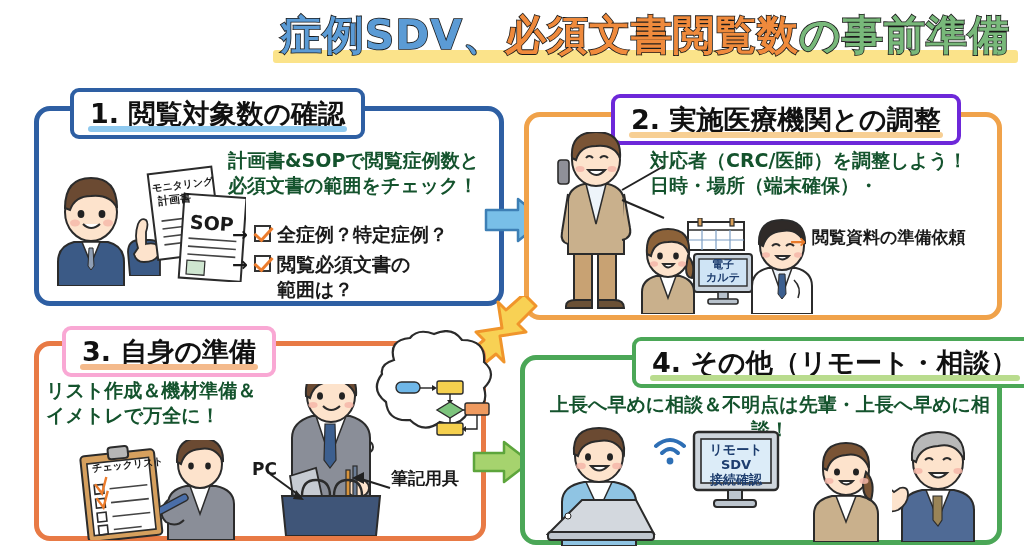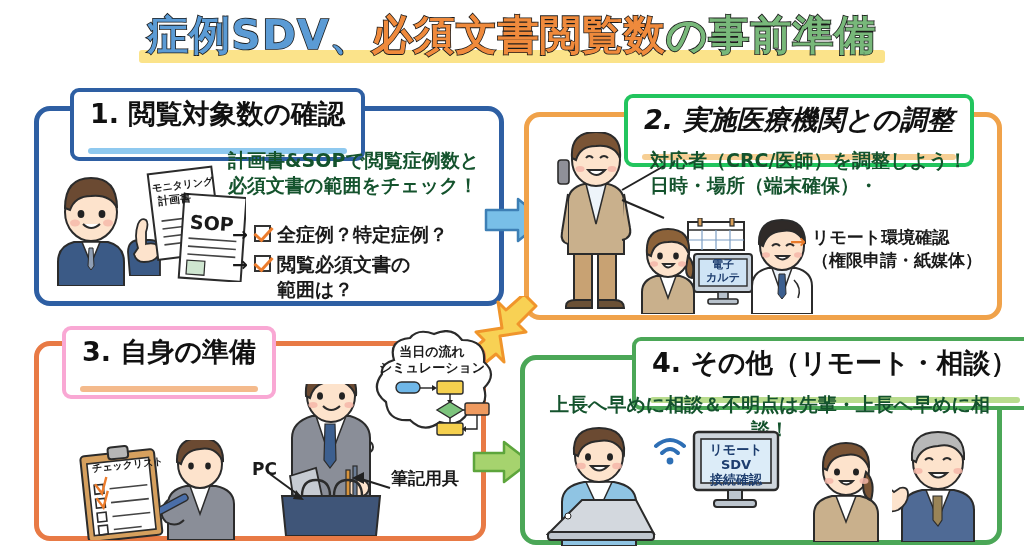--- a/index.html
+++ b/index.html
@@ -8,21 +8,21 @@
     background: #ffffff;
     font-family: "DejaVu Sans", "Liberation Sans", sans-serif;
     overflow: hidden;
     position: relative;
   }
   #stage { position: relative; width: 1024px; height: 559px; }
 
   
   .title-wrap {
     position: absolute; left: 0; top: 8px; width: 1024px;
-    text-align: center;
+    text-align: right;
   }
   .title-hl {
     display: inline-block; position: relative; padding: 0 14px 4px 14px;
   }
   .title-hl::after {
     content: ""; position: absolute; left: 6px; right: 6px; bottom: 4px;
     height: 13px; background: #fbe38a; border-radius: 3px; z-index: 0;
   }
   .title-txt {
     position: relative; z-index: 1;
@@ -36,29 +36,29 @@
   
   .panel { position: absolute; border-radius: 16px; background: #fff; }
   .p1 { left: 34px;  top: 106px; width: 470px; height: 200px; border: 5px solid #2e5fa3; }
   .p2 { left: 524px; top: 112px; width: 478px; height: 208px; border: 5px solid #f0a24a; }
   .p3 { left: 34px;  top: 341px; width: 452px; height: 200px; border: 5px solid #e87a45; }
   .p4 { left: 520px; top: 355px; width: 482px; height: 190px; border: 5px solid #4ba757; }
 
   
   .tab {
     position: absolute; background: #fff; border-radius: 9px;
-    padding: 4px 16px 25px 16px; white-space: nowrap;
+    padding: 4px 16px 3px 16px; white-space: nowrap;
     font-size: 27px; font-weight: bold; color: #111;
   }
   .tab .ul {
     position: absolute; left: 14px; right: 14px; bottom: 3px; height: 6px; border-radius: 3px;
   }
   .tab1 { left: 70px;  top: 88px;  border: 4px solid #2e5fa3; }
   .tab1 .ul { background: #8fc9ef; }
-  .tab2 { left: 624px; top: 94px;  border: 4px solid #22c55e; font-style: italic; }
+  .tab2 { left: 611px; top: 94px;  border: 4px solid #6d28d9; }
   .tab2 .ul { background: #f7cf94; }
   .tab3 { left: 62px;  top: 326px; border: 4px solid #f9a8d4; }
   .tab3 .ul { background: #f4ba8c; }
   .tab4 { left: 632px; top: 337px; border: 4px solid #4ba757; }
   .tab4 .ul { background: #b9dc8e; }
 
   
   .body-txt { position: absolute; font-size: 19px; font-weight: bold; color: #14532d; line-height: 1.3; }
   .s1-lead { left: 228px; top: 148px; width: 270px; }
   .s2-lead { left: 650px; top: 148px; width: 350px; }
@@ -266,58 +266,57 @@
     <path d="M13 26 Q12 2 36 2 Q60 2 59 26 Q52 10 36 13 Q21 14 17 28 Z" fill="#2f2a28" stroke="#2b2b2b" stroke-width="2"></path>
     <path d="M26 28 Q30 24 34 28" stroke="#2b2b2b" stroke-width="2" fill="none"></path>
     <path d="M40 28 Q44 24 48 28" stroke="#2b2b2b" stroke-width="2" fill="none"></path>
     <ellipse cx="20" cy="37" rx="4" ry="2.8" fill="#f5b6a8" opacity="0.85"></ellipse>
     <ellipse cx="52" cy="37" rx="4" ry="2.8" fill="#f5b6a8" opacity="0.85"></ellipse>
     <path d="M30 38 Q36 45 43 38 Z" fill="#fff" stroke="#2b2b2b" stroke-width="1.8"></path>
   </svg>
 
   <div class="s2-sub-arrow">→</div>
   <div class="s2-sub">
-    <div>リモート環境確認</div>
-    <div>（権限申請・紙媒体）</div>
+    <div>閲覧資料の準備依頼</div>
   </div>
 
   <svg class="arrow-abs" style="left:444px; top:296px;" width="100" height="86" viewBox="0 0 100 86">
     <path d="M92 4 L74 22 L82 30 L56 34 L60 60 L52 52 L18 80 L6 66 L40 38 L32 30 L58 26 L54 0 L62 8 L80 -8 Z" transform="translate(0,6)" fill="#f8d154" stroke="#f0952b" stroke-width="3" stroke-linejoin="round"></path>
   </svg>
 
   <div class="panel p3"></div>
   <div class="tab tab3">
     <span>3. 自身の準備</span>
     <span class="ul"></span>
   </div>
 
+  <div class="body-txt s3-lead">
+    <div>リスト作成＆機材準備＆</div>
+    <div>イメトレで万全に！</div>
+  </div>
 
   <div class="bubble">
     <svg width="132" height="112" viewBox="0 0 132 112">
       <path d="M28 30 Q22 10 44 8 Q52 -2 68 4 Q86 -4 96 10 Q120 10 118 32 Q132 44 118 58 Q124 78 102 82 Q94 98 74 92 Q58 104 44 90 Q22 92 20 72 Q4 60 16 44 Q14 34 28 30 Z" fill="#fff" stroke="#2b2b2b" stroke-width="2.2"></path>
 
       <rect x="30" y="52" width="24" height="11" rx="5.5" fill="#6fb7e8" stroke="#2b2b2b" stroke-width="1.4"></rect>
       <line x1="54" y1="58" x2="66" y2="58" stroke="#222" stroke-width="1.4"></line>
         <polygon points="66,55 71,58 66,61" fill="#222"></polygon>
       <rect x="71" y="51" width="26" height="13" rx="2" fill="#f5d04e" stroke="#2b2b2b" stroke-width="1.4"></rect>
       <line x1="84" y1="64" x2="84" y2="70" stroke="#222" stroke-width="1.4"></line>
         <polygon points="81,70 87,70 84,74" fill="#222"></polygon>
       <polygon points="84,72 97,80 84,88 71,80" fill="#7dc47d" stroke="#2b2b2b" stroke-width="1.4"></polygon>
       <line x1="97" y1="80" x2="104" y2="80" stroke="#222" stroke-width="1.4"></line>
         <polygon points="104,77 109,80 104,83" fill="#222"></polygon>
       <rect x="99" y="73" width="24" height="12" rx="2" fill="#ef9a5f" stroke="#2b2b2b" stroke-width="1.4"></rect>
       <line x1="84" y1="88" x2="84" y2="93" stroke="#222" stroke-width="1.4"></line>
       <rect x="71" y="93" width="26" height="12" rx="2" fill="#f5d04e" stroke="#2b2b2b" stroke-width="1.4"></rect>
       <path d="M111 85 L111 99 L100 99" stroke="#222" stroke-width="1.4" fill="none"></path>
         <polygon points="100,96 96,99 100,102" fill="#222"></polygon>
     </svg>
-    <div class="bubble-label">
-      <div>当日の流れ</div>
-      <div>シミュレーション</div>
-    </div>
   </div>
   <svg class="ill" style="left:352px; top:440px;" width="24" height="26" viewBox="0 0 24 26">
     <circle cx="15" cy="7" r="6" fill="#fff" stroke="#2b2b2b" stroke-width="2"></circle>
     <circle cx="6" cy="20" r="4" fill="#fff" stroke="#2b2b2b" stroke-width="2"></circle>
   </svg>
 
   <svg class="ill" style="left:76px; top:444px;" width="110" height="96" viewBox="0 0 110 96">
     <g transform="rotate(-6 50 48)">
       <rect x="8" y="8" width="74" height="86" rx="4" fill="#d6a05e" stroke="#2b2b2b" stroke-width="2"></rect>
       <rect x="14" y="16" width="62" height="72" fill="#fff" stroke="#2b2b2b" stroke-width="1.6"></rect>

